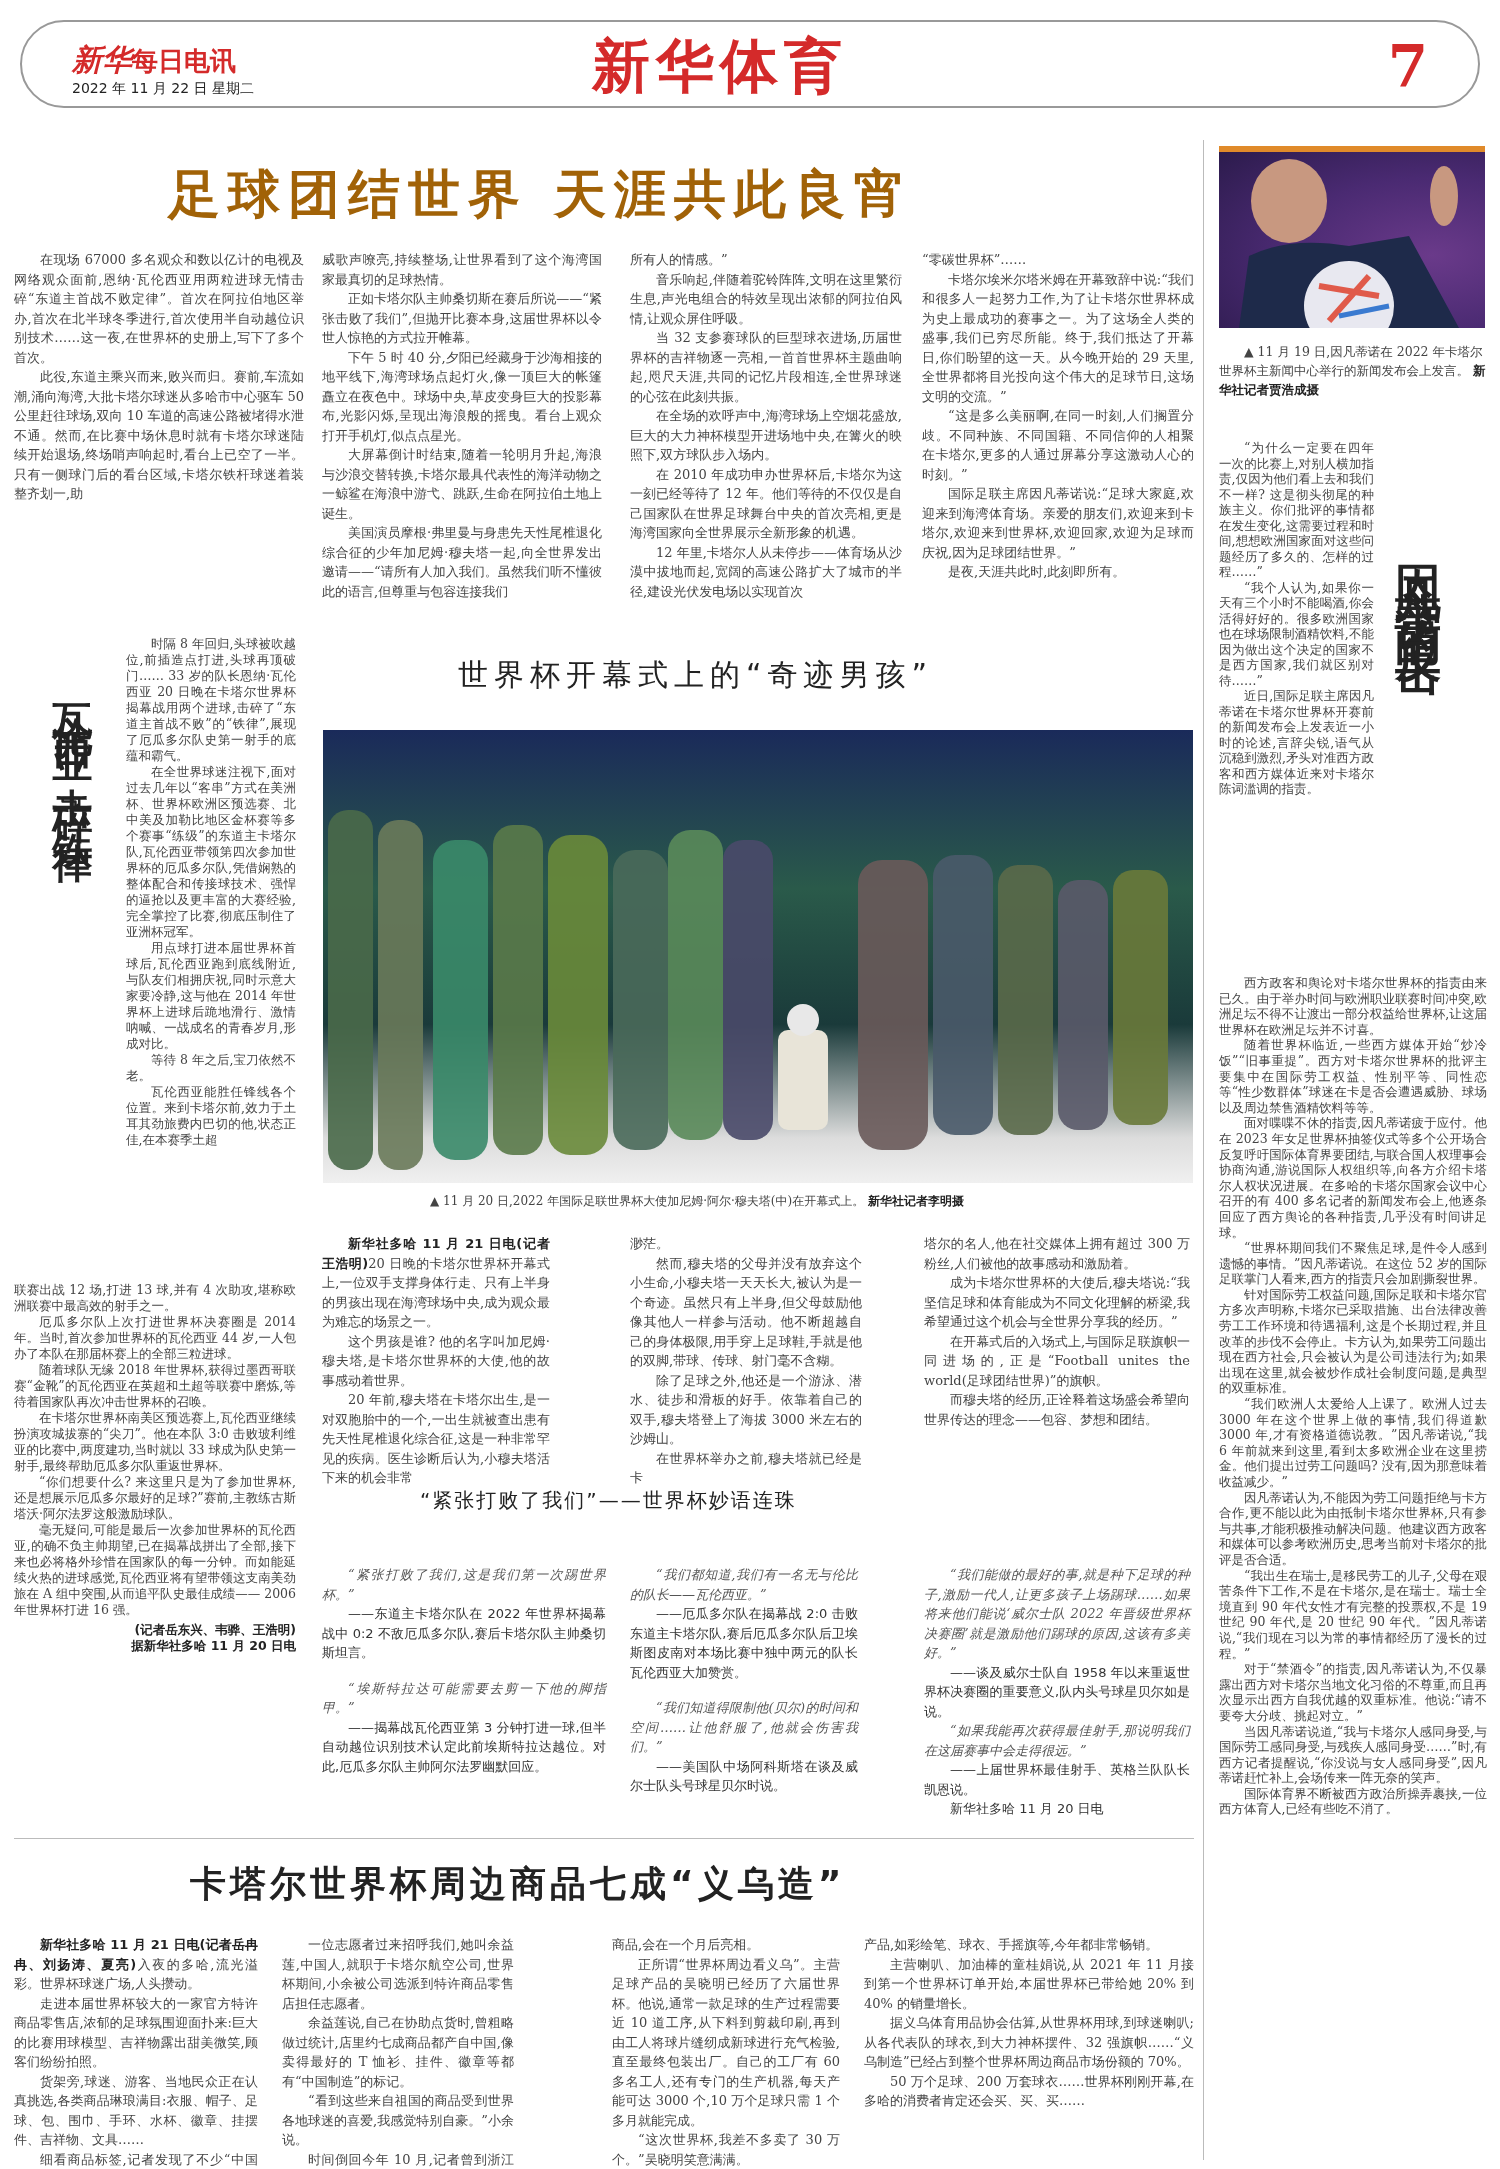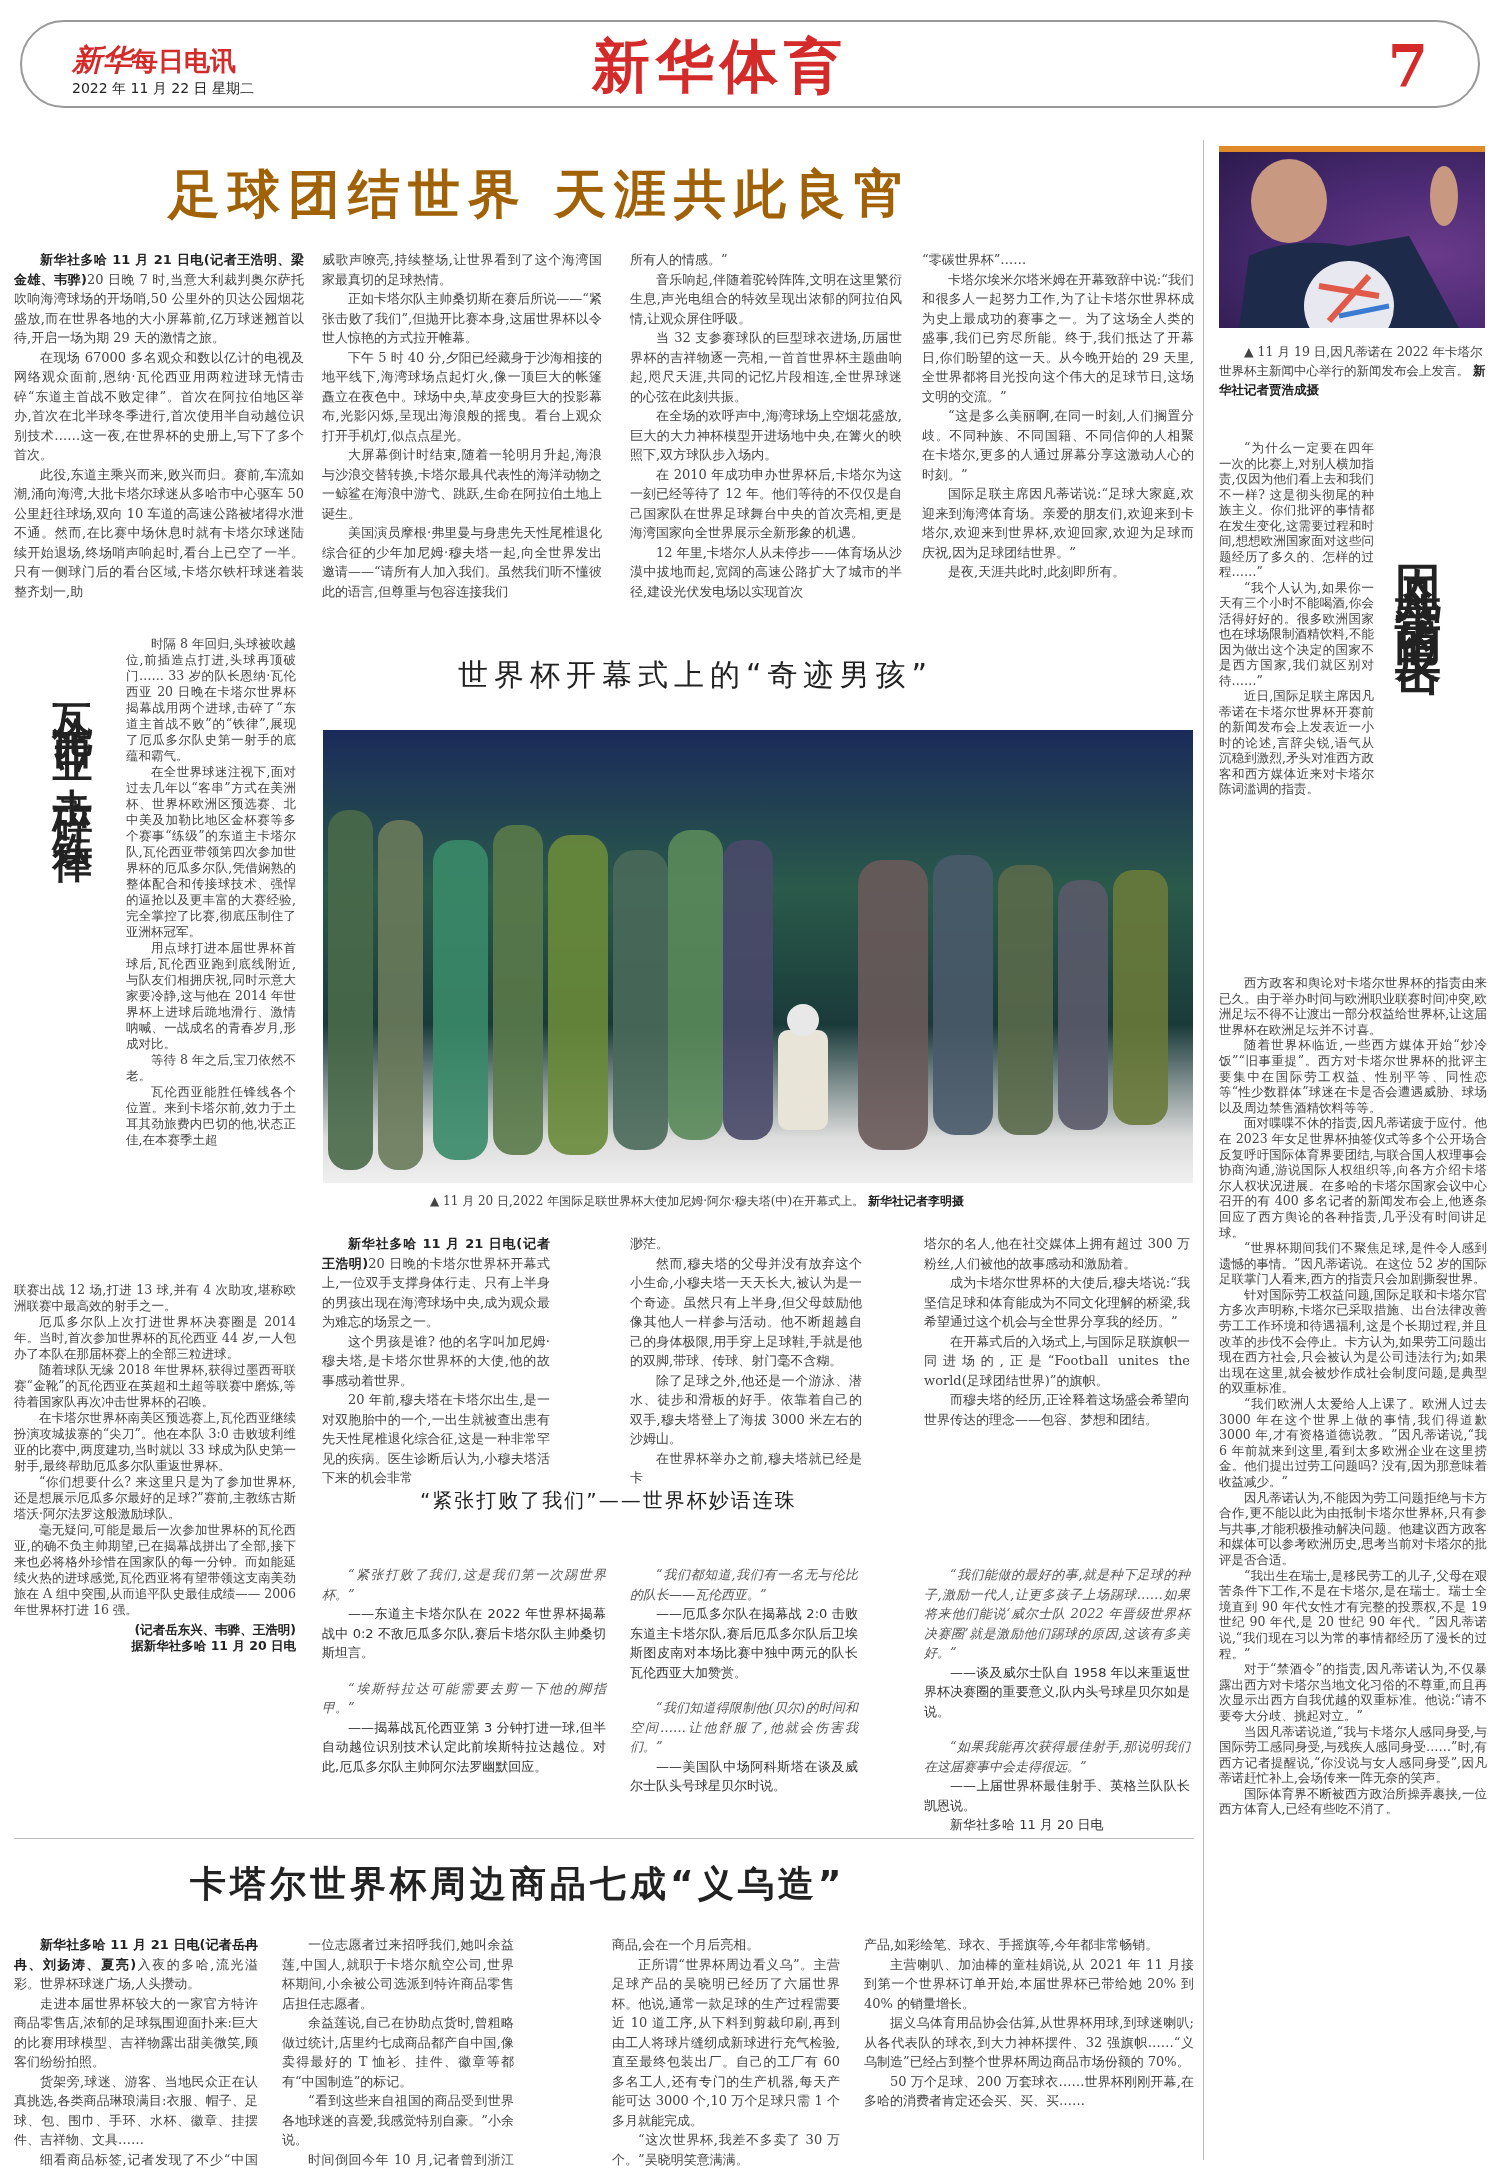--- a/index.html
+++ b/index.html
@@ -33,21 +33,20 @@
     <span class="script">新华</span><span>每日电讯</span>
   </div>
   <div class="mh-date">2022 年 11 月 22 日  星期二</div>
   <div class="mh-title">新华体育</div>
   <div class="mh-page">7</div>
 </div>
 
 <div class="headline" style="left:168px; top:160px; font-size:52px; letter-spacing:8px;">足球团结世界  天涯共此良宵</div>
 
 <div class="col" style="left:14px; top:250px; width:290px;">
-  <p><span class="lead">新华社多哈 11 月 21 日电(记者王浩明、梁金雄、韦骅)</span><span>20 日晚 7 时,当意大利裁判奥尔萨托吹响海湾球场的开场哨,50 公里外的贝达公园烟花盛放,而在世界各地的大小屏幕前,亿万球迷翘首以待,开启一场为期 29 天的激情之旅。</span></p>
   <p>在现场 67000 多名观众和数以亿计的电视及网络观众面前,恩纳·瓦伦西亚用两粒进球无情击碎“东道主首战不败定律”。首次在阿拉伯地区举办,首次在北半球冬季进行,首次使用半自动越位识别技术……这一夜,在世界杯的史册上,写下了多个首次。</p>
   <p>此役,东道主乘兴而来,败兴而归。赛前,车流如潮,涌向海湾,大批卡塔尔球迷从多哈市中心驱车 50 公里赶往球场,双向 10 车道的高速公路被堵得水泄不通。然而,在比赛中场休息时就有卡塔尔球迷陆续开始退场,终场哨声响起时,看台上已空了一半。只有一侧球门后的看台区域,卡塔尔铁杆球迷着装整齐划一,助</p>
 </div>
 <div class="col" style="left:322px; top:250px; width:280px;">
   <p style="text-indent:0">威歌声嘹亮,持续整场,让世界看到了这个海湾国家最真切的足球热情。</p>
   <p>正如卡塔尔队主帅桑切斯在赛后所说——“紧张击败了我们”,但抛开比赛本身,这届世界杯以令世人惊艳的方式拉开帷幕。</p>
   <p>下午 5 时 40 分,夕阳已经藏身于沙海相接的地平线下,海湾球场点起灯火,像一顶巨大的帐篷矗立在夜色中。球场中央,草皮变身巨大的投影幕布,光影闪烁,呈现出海浪般的摇曳。看台上观众打开手机灯,似点点星光。</p>
   <p>大屏幕倒计时结束,随着一轮明月升起,海浪与沙浪交替转换,卡塔尔最具代表性的海洋动物之一鲸鲨在海浪中游弋、跳跃,生命在阿拉伯土地上诞生。</p>
   <p>美国演员摩根·弗里曼与身患先天性尾椎退化综合征的少年加尼姆·穆夫塔一起,向全世界发出邀请——“请所有人加入我们。虽然我们听不懂彼此的语言,但尊重与包容连接我们</p>
 </div>
@@ -176,21 +175,21 @@
 </div>
 <div class="col" style="left:630px; top:1565px; width:228px;">
   <p class="quote">“我们都知道,我们有一名无与伦比的队长——瓦伦西亚。”</p>
   <p class="qsrc">——厄瓜多尔队在揭幕战 2:0 击败东道主卡塔尔队,赛后厄瓜多尔队后卫埃斯图皮南对本场比赛中独中两元的队长瓦伦西亚大加赞赏。</p>
   <p class="quote" style="margin-top:16px">“我们知道得限制他(贝尔)的时间和空间……让他舒服了,他就会伤害我们。”</p>
   <p class="qsrc">——美国队中场阿科斯塔在谈及威尔士队头号球星贝尔时说。</p>
 </div>
 <div class="col" style="left:924px; top:1565px; width:266px;">
   <p class="quote">“我们能做的最好的事,就是种下足球的种子,激励一代人,让更多孩子上场踢球……如果将来他们能说‘威尔士队 2022 年晋级世界杯决赛圈’就是激励他们踢球的原因,这该有多美好。”</p>
   <p class="qsrc">——谈及威尔士队自 1958 年以来重返世界杯决赛圈的重要意义,队内头号球星贝尔如是说。</p>
-  <p class="quote" style="margin-top:16px">“如果我能再次获得最佳射手,那说明我们在这届赛事中会走得很远。”</p>
+  <p class="quote" style="">“如果我能再次获得最佳射手,那说明我们在这届赛事中会走得很远。”</p>
   <p class="qsrc">——上届世界杯最佳射手、英格兰队队长凯恩说。</p>
   <p class="qsrc" style="">新华社多哈 11 月 20 日电</p>
 </div>
 
 <div class="rule" style="left:14px; top:1838px; width:1180px; height:1px;"></div>
 
 <div class="subhead" style="left:190px; top:1860px; font-size:36px; letter-spacing:4px; font-weight:bold;">卡塔尔世界杯周边商品七成“义乌造”</div>
 <div class="col" style="left:14px; top:1935px; width:244px;">
   <p><span class="lead">新华社多哈 11 月 21 日电(记者岳冉冉、刘扬涛、夏亮)</span><span>入夜的多哈,流光溢彩。世界杯球迷广场,人头攒动。</span></p>
   <p>走进本届世界杯较大的一家官方特许商品零售店,浓郁的足球氛围迎面扑来:巨大的比赛用球模型、吉祥物露出甜美微笑,顾客们纷纷拍照。</p>

